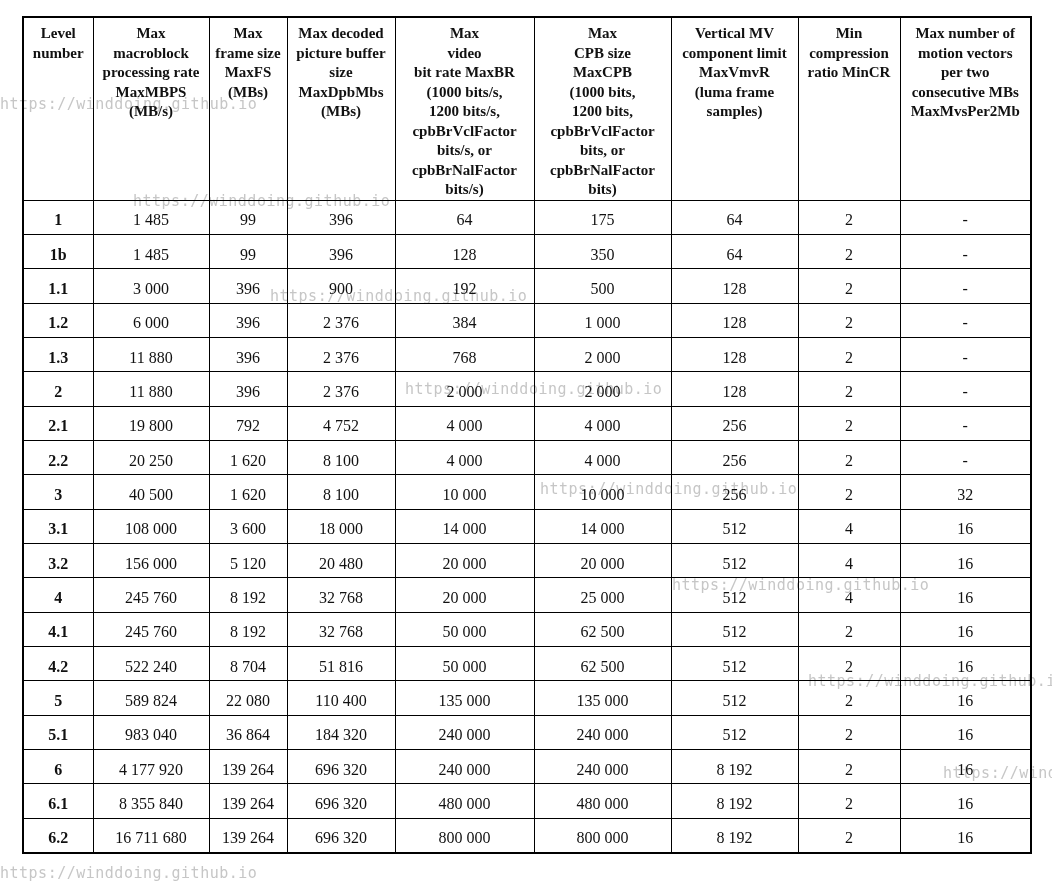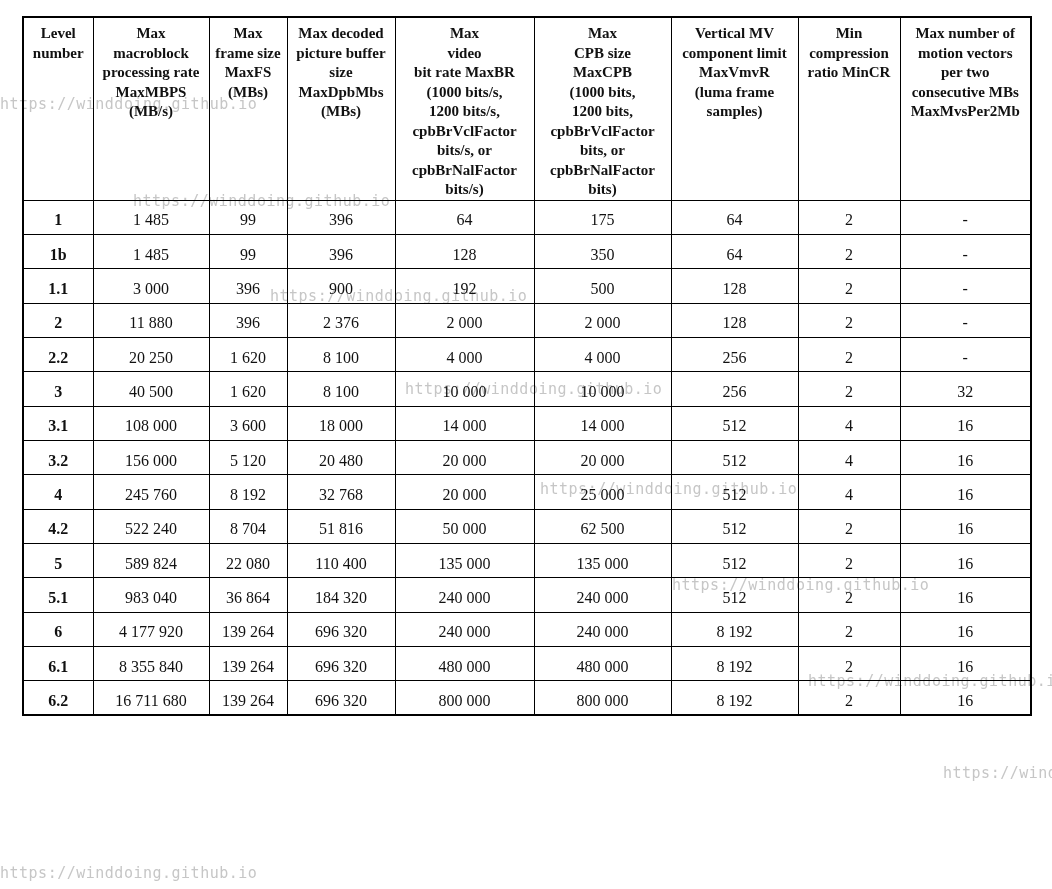--- a/index.html
+++ b/index.html
@@ -179,27 +179,60 @@
         <td class="cell">3 000</td>
         <td class="cell">396</td>
         <td class="cell">900</td>
         <td class="cell">192</td>
         <td class="cell">500</td>
         <td class="cell">128</td>
         <td class="cell">2</td>
         <td class="cell">-</td>
       </tr>
       <tr>
+        <td class="cell level">1.2</td>
+        <td class="cell">6 000</td>
+        <td class="cell">396</td>
+        <td class="cell">2 376</td>
+        <td class="cell">384</td>
+        <td class="cell">1 000</td>
+        <td class="cell">128</td>
+        <td class="cell">2</td>
+        <td class="cell">-</td>
+      </tr>
+      <tr>
+        <td class="cell level">1.3</td>
+        <td class="cell">11 880</td>
+        <td class="cell">396</td>
+        <td class="cell">2 376</td>
+        <td class="cell">768</td>
+        <td class="cell">2 000</td>
+        <td class="cell">128</td>
+        <td class="cell">2</td>
+        <td class="cell">-</td>
+      </tr>
+      <tr>
         <td class="cell level">2</td>
         <td class="cell">11 880</td>
         <td class="cell">396</td>
         <td class="cell">2 376</td>
         <td class="cell">2 000</td>
         <td class="cell">2 000</td>
         <td class="cell">128</td>
+        <td class="cell">2</td>
+        <td class="cell">-</td>
+      </tr>
+      <tr>
+        <td class="cell level">2.1</td>
+        <td class="cell">19 800</td>
+        <td class="cell">792</td>
+        <td class="cell">4 752</td>
+        <td class="cell">4 000</td>
+        <td class="cell">4 000</td>
+        <td class="cell">256</td>
         <td class="cell">2</td>
         <td class="cell">-</td>
       </tr>
       <tr>
         <td class="cell level">2.2</td>
         <td class="cell">20 250</td>
         <td class="cell">1 620</td>
         <td class="cell">8 100</td>
         <td class="cell">4 000</td>
         <td class="cell">4 000</td>
@@ -245,20 +278,31 @@
         <td class="cell">245 760</td>
         <td class="cell">8 192</td>
         <td class="cell">32 768</td>
         <td class="cell">20 000</td>
         <td class="cell">25 000</td>
         <td class="cell">512</td>
         <td class="cell">4</td>
         <td class="cell">16</td>
       </tr>
       <tr>
+        <td class="cell level">4.1</td>
+        <td class="cell">245 760</td>
+        <td class="cell">8 192</td>
+        <td class="cell">32 768</td>
+        <td class="cell">50 000</td>
+        <td class="cell">62 500</td>
+        <td class="cell">512</td>
+        <td class="cell">2</td>
+        <td class="cell">16</td>
+      </tr>
+      <tr>
         <td class="cell level">4.2</td>
         <td class="cell">522 240</td>
         <td class="cell">8 704</td>
         <td class="cell">51 816</td>
         <td class="cell">50 000</td>
         <td class="cell">62 500</td>
         <td class="cell">512</td>
         <td class="cell">2</td>
         <td class="cell">16</td>
       </tr>

